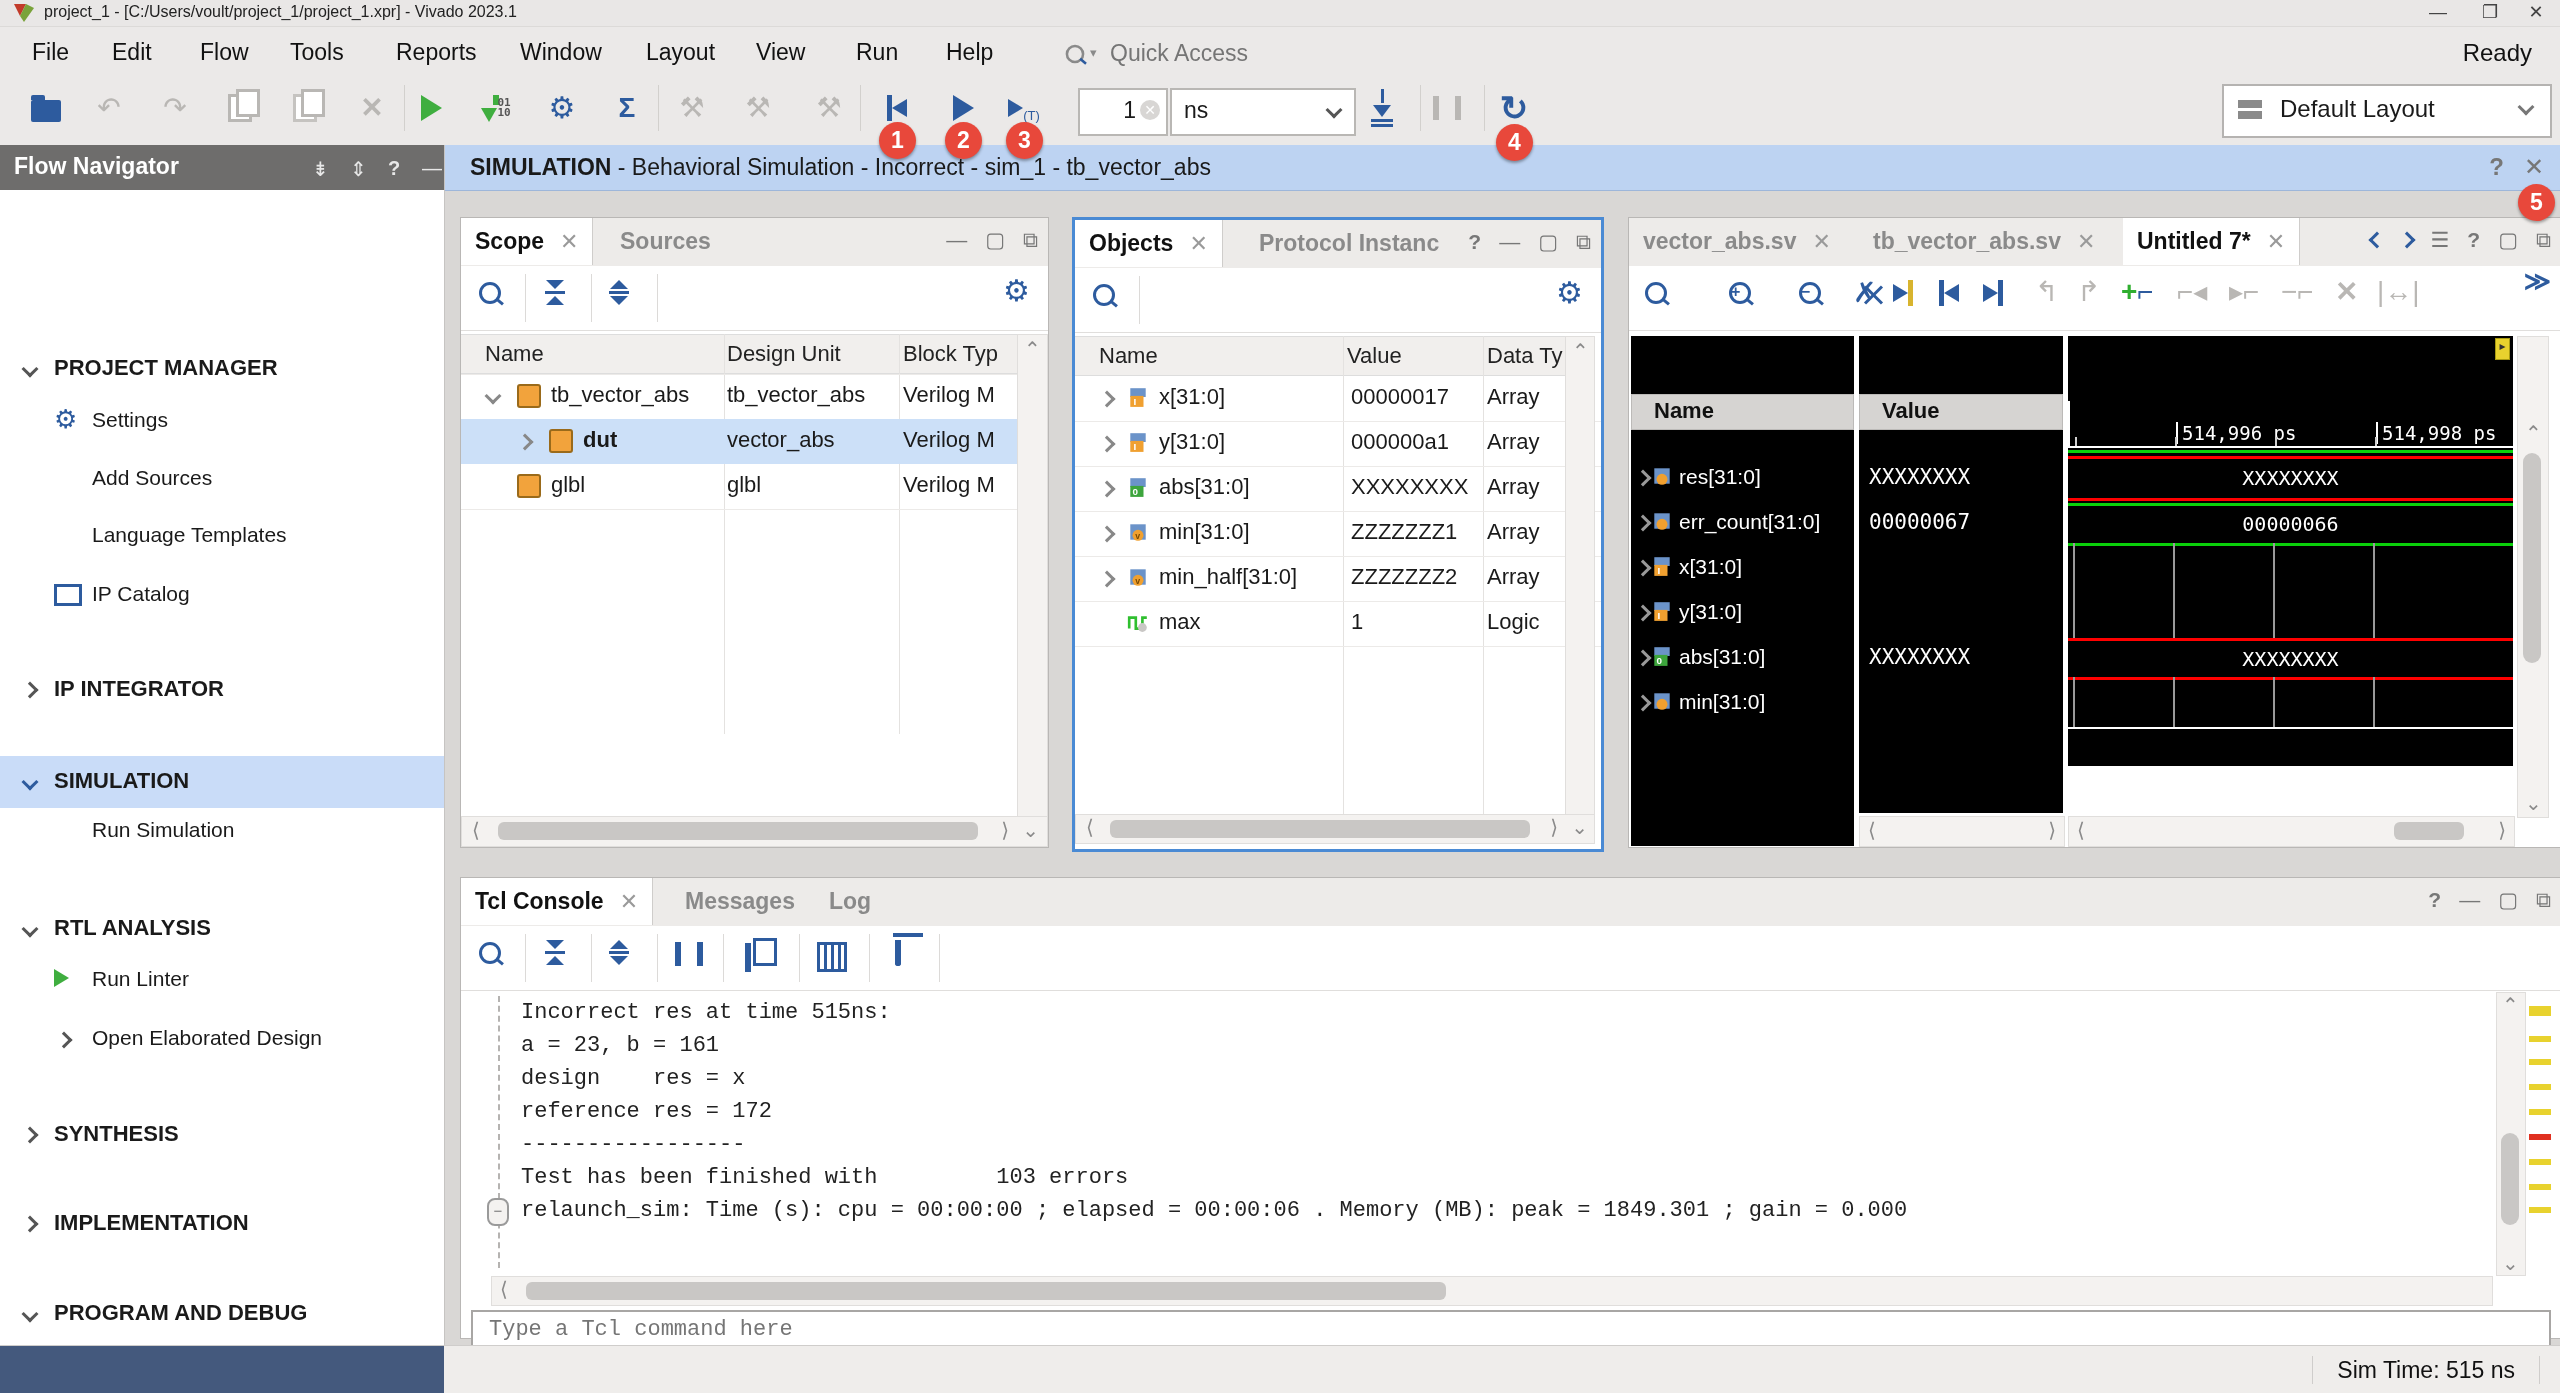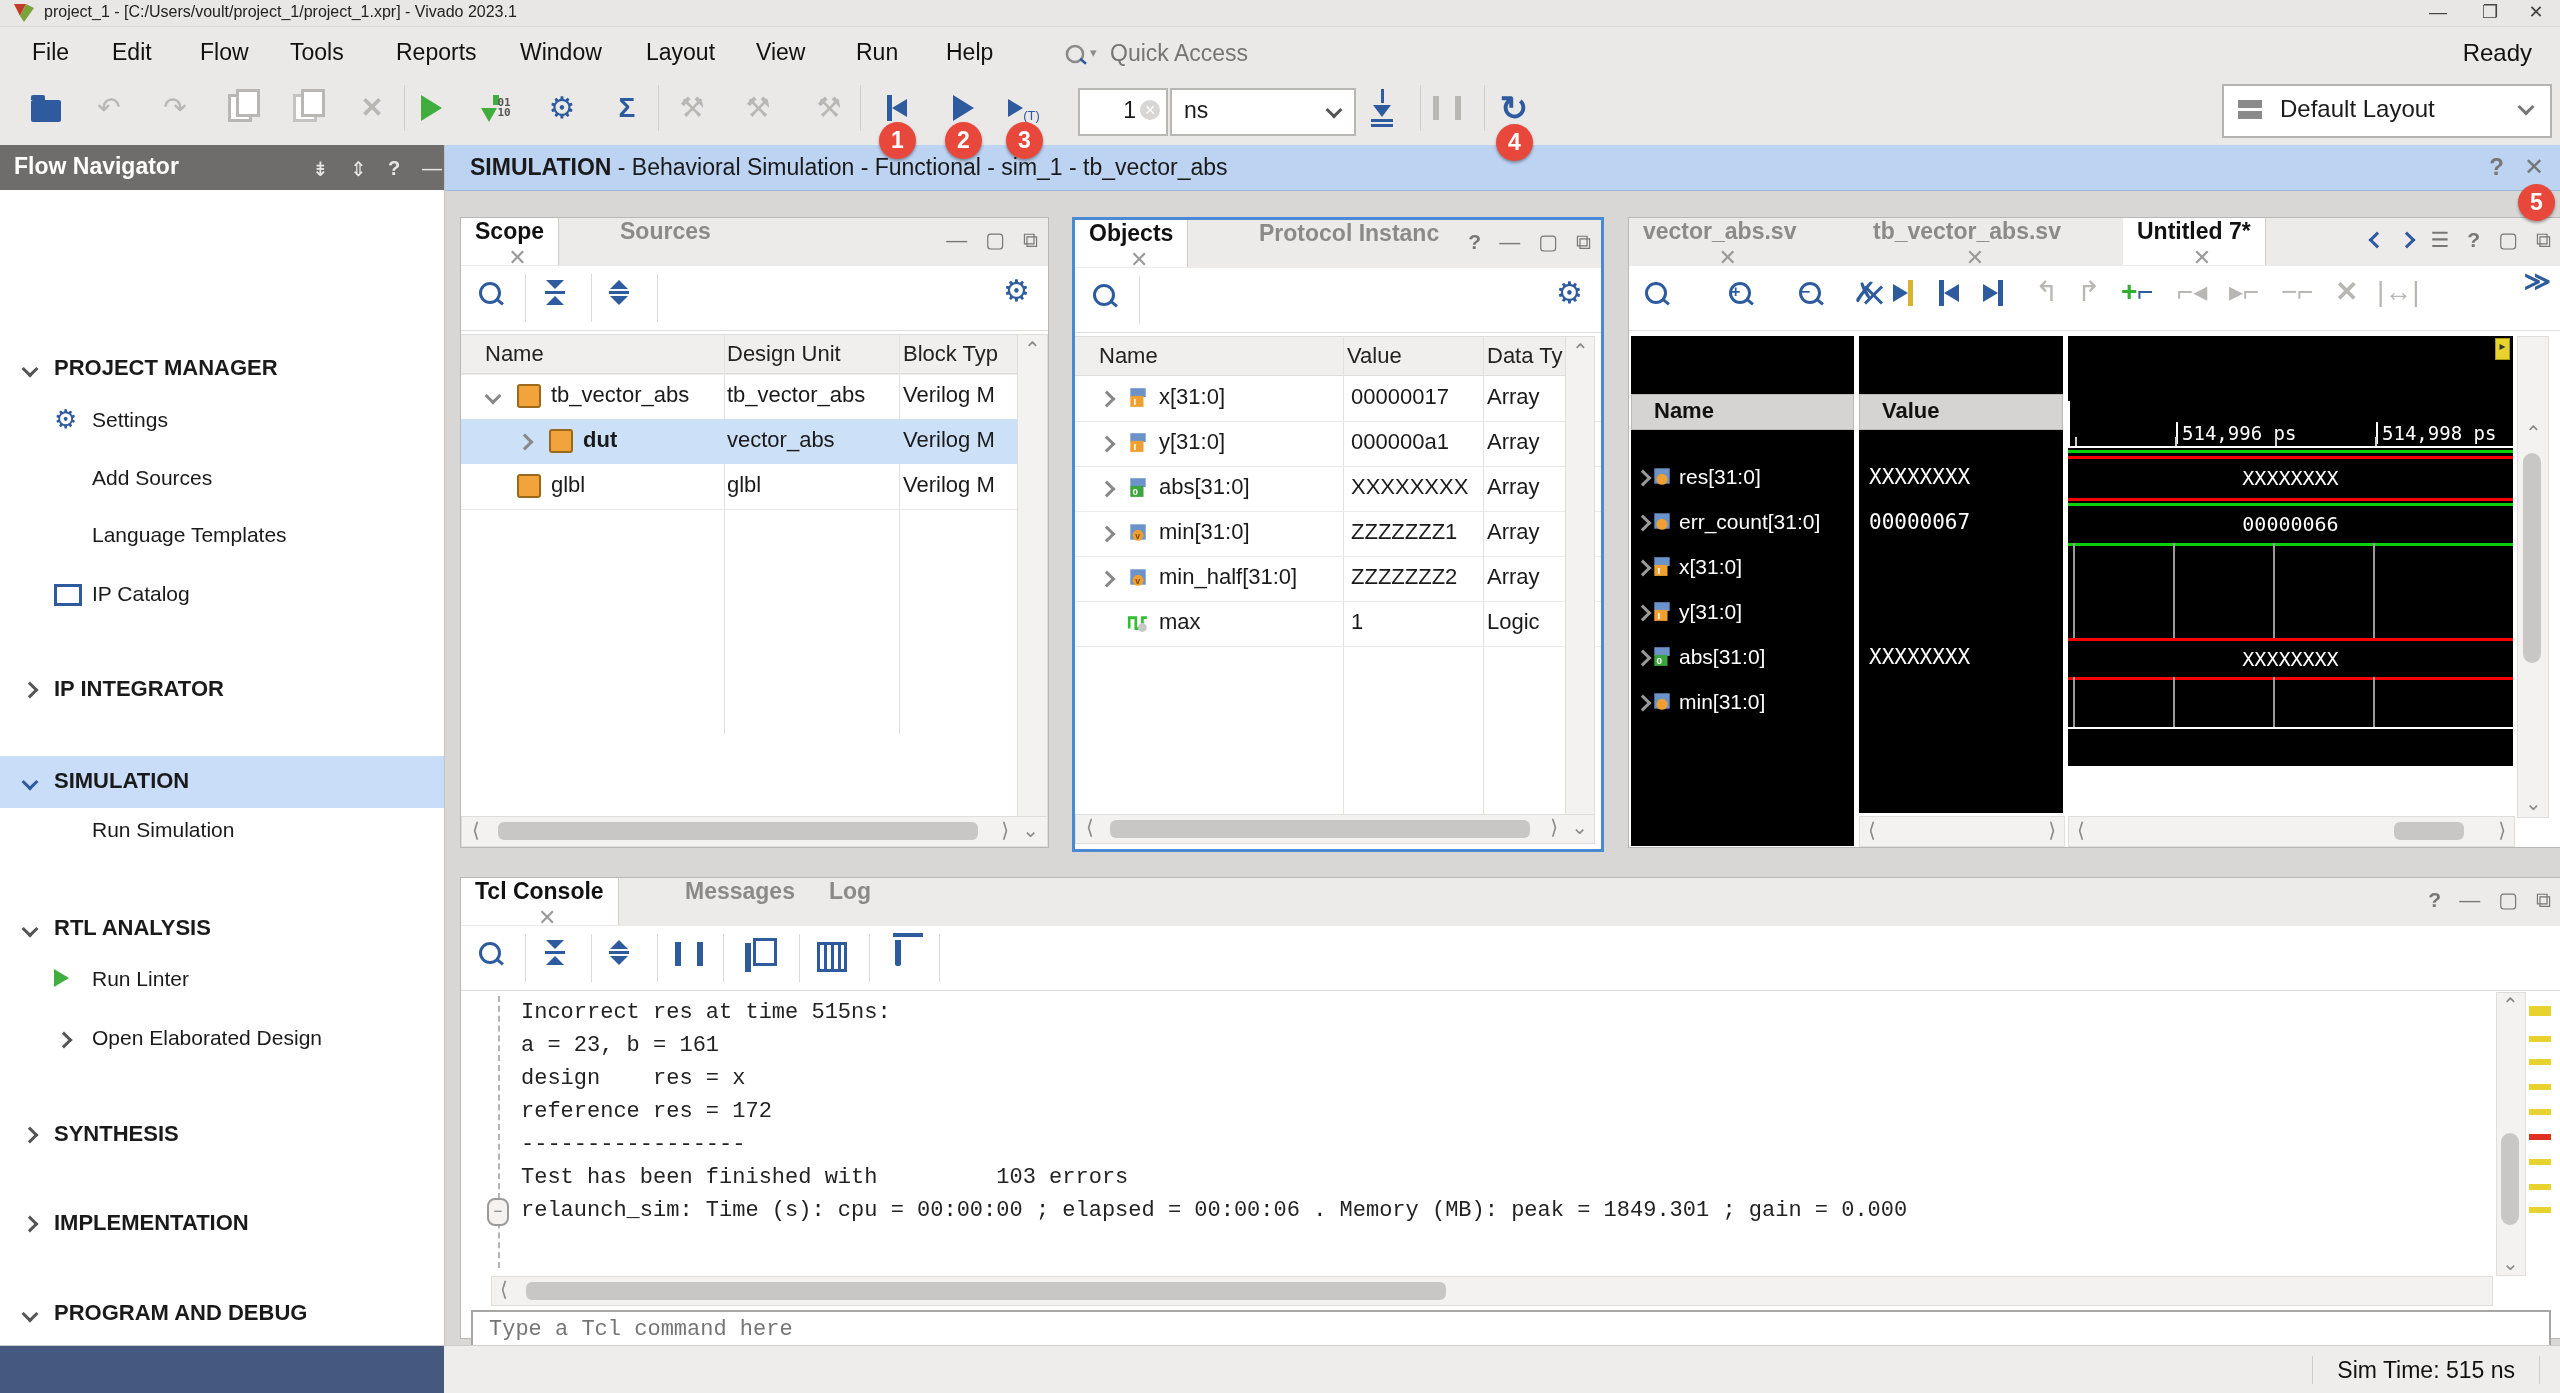--- a/index.html
+++ b/index.html
@@ -73,21 +73,21 @@
   .fnrow .seclbl{position:absolute;left:54px;top:12px;font-weight:bold;white-space:nowrap;font-size:22px;}
   .fnrow .cv{position:absolute;left:24px;top:20px;}
   .fnrow .itic{position:absolute;left:54px;top:10px;}
   .fnsel{position:absolute;left:0;width:444px;height:52px;background:#c9dcf8;}
   .b01{font-family:"DejaVu Sans Mono",monospace;font-size:11px;font-weight:bold;color:#555;line-height:.9;display:inline-block;}
   .garrow{width:0;height:0;border-left:8px solid transparent;border-right:8px solid transparent;border-top:14px solid #3fae3f;display:inline-block;}
   .garrow2{width:6px;height:10px;background:#3fae3f;display:inline-block;margin-right:-14px;margin-bottom:3px;}
   
   .panel{background:#fff;border:1px solid #b9b7b5;}
   .ptabbar{position:absolute;left:0;top:0;right:0;height:48px;background:#edebe9;border-bottom:1px solid #cfcdcb;}
-  .ptab{position:absolute;top:0;height:47px;display:flex;align-items:center;padding:0 14px;font-weight:bold;color:#8a8a8a;font-size:23px;white-space:nowrap;flex-direction:column;}
+  .ptab{position:absolute;top:0;height:47px;display:flex;align-items:center;padding:0 14px;font-weight:bold;color:#8a8a8a;font-size:23px;white-space:nowrap;}
   .ptab.active{background:#fff;color:#111;border-right:1px solid #cfcdcb;}
   .ptab .x{margin-left:16px;color:#9a9a9a;font-weight:normal;font-size:22px;}
   .picons{position:absolute;top:10px;right:10px;display:flex;gap:18px;color:#777;font-size:21px;align-items:center;}
   .ptoolbar{position:absolute;left:0;top:48px;right:0;height:64px;background:#fff;border-bottom:1px solid #e0dedc;}
   .ptoolbar .sep{position:absolute;top:8px;width:1px;height:48px;background:#dcdad8;}
   .thead{position:absolute;background:#f1efed;border:1px solid #ddd;border-width:1px 1px 1px 0;font-size:22px;color:#222;}
   .thead span{position:absolute;top:6px;}
   .trow{position:absolute;font-size:22px;}
   .trow.sel{background:#cce0f8;}
   .cell{position:absolute;top:8px;white-space:nowrap;overflow:hidden;}
@@ -251,21 +251,21 @@
   </div>
 </div>
 
 <div class="badge" style="left:879px;top:122px">1</div>
 <div class="badge" style="left:945px;top:122px">2</div>
 <div class="badge" style="left:1006px;top:122px">3</div>
 <div class="badge" style="left:1496px;top:124px">4</div>
 <div class="badge" style="left:2518px;top:184px">5</div>
 
 <div class="abs" id="simheader">
-  <span class="txt"><b>SIMULATION</b><span> - Behavioral Simulation - Functional - sim_1 - tb_vector_abs</span></span>
+  <span class="txt"><b>SIMULATION</b><span> - Behavioral Simulation - Incorrect - sim_1 - tb_vector_abs</span></span>
   <span class="abs" style="right:56px;top:8px;color:#777;font-size:24px;font-weight:bold">?</span>
   <span class="abs" style="right:16px;top:8px;color:#777;font-size:24px">✕</span>
 </div>
 
 <div class="abs" id="flownav">
   <div id="fnheader">
     <span class="t">Flow Navigator</span>
     <span class="fnhic" style="left:312px">⇟</span>
     <span class="fnhic" style="left:350px">⇕</span>
     <span class="fnhic" style="left:388px;font-weight:bold">?</span>

